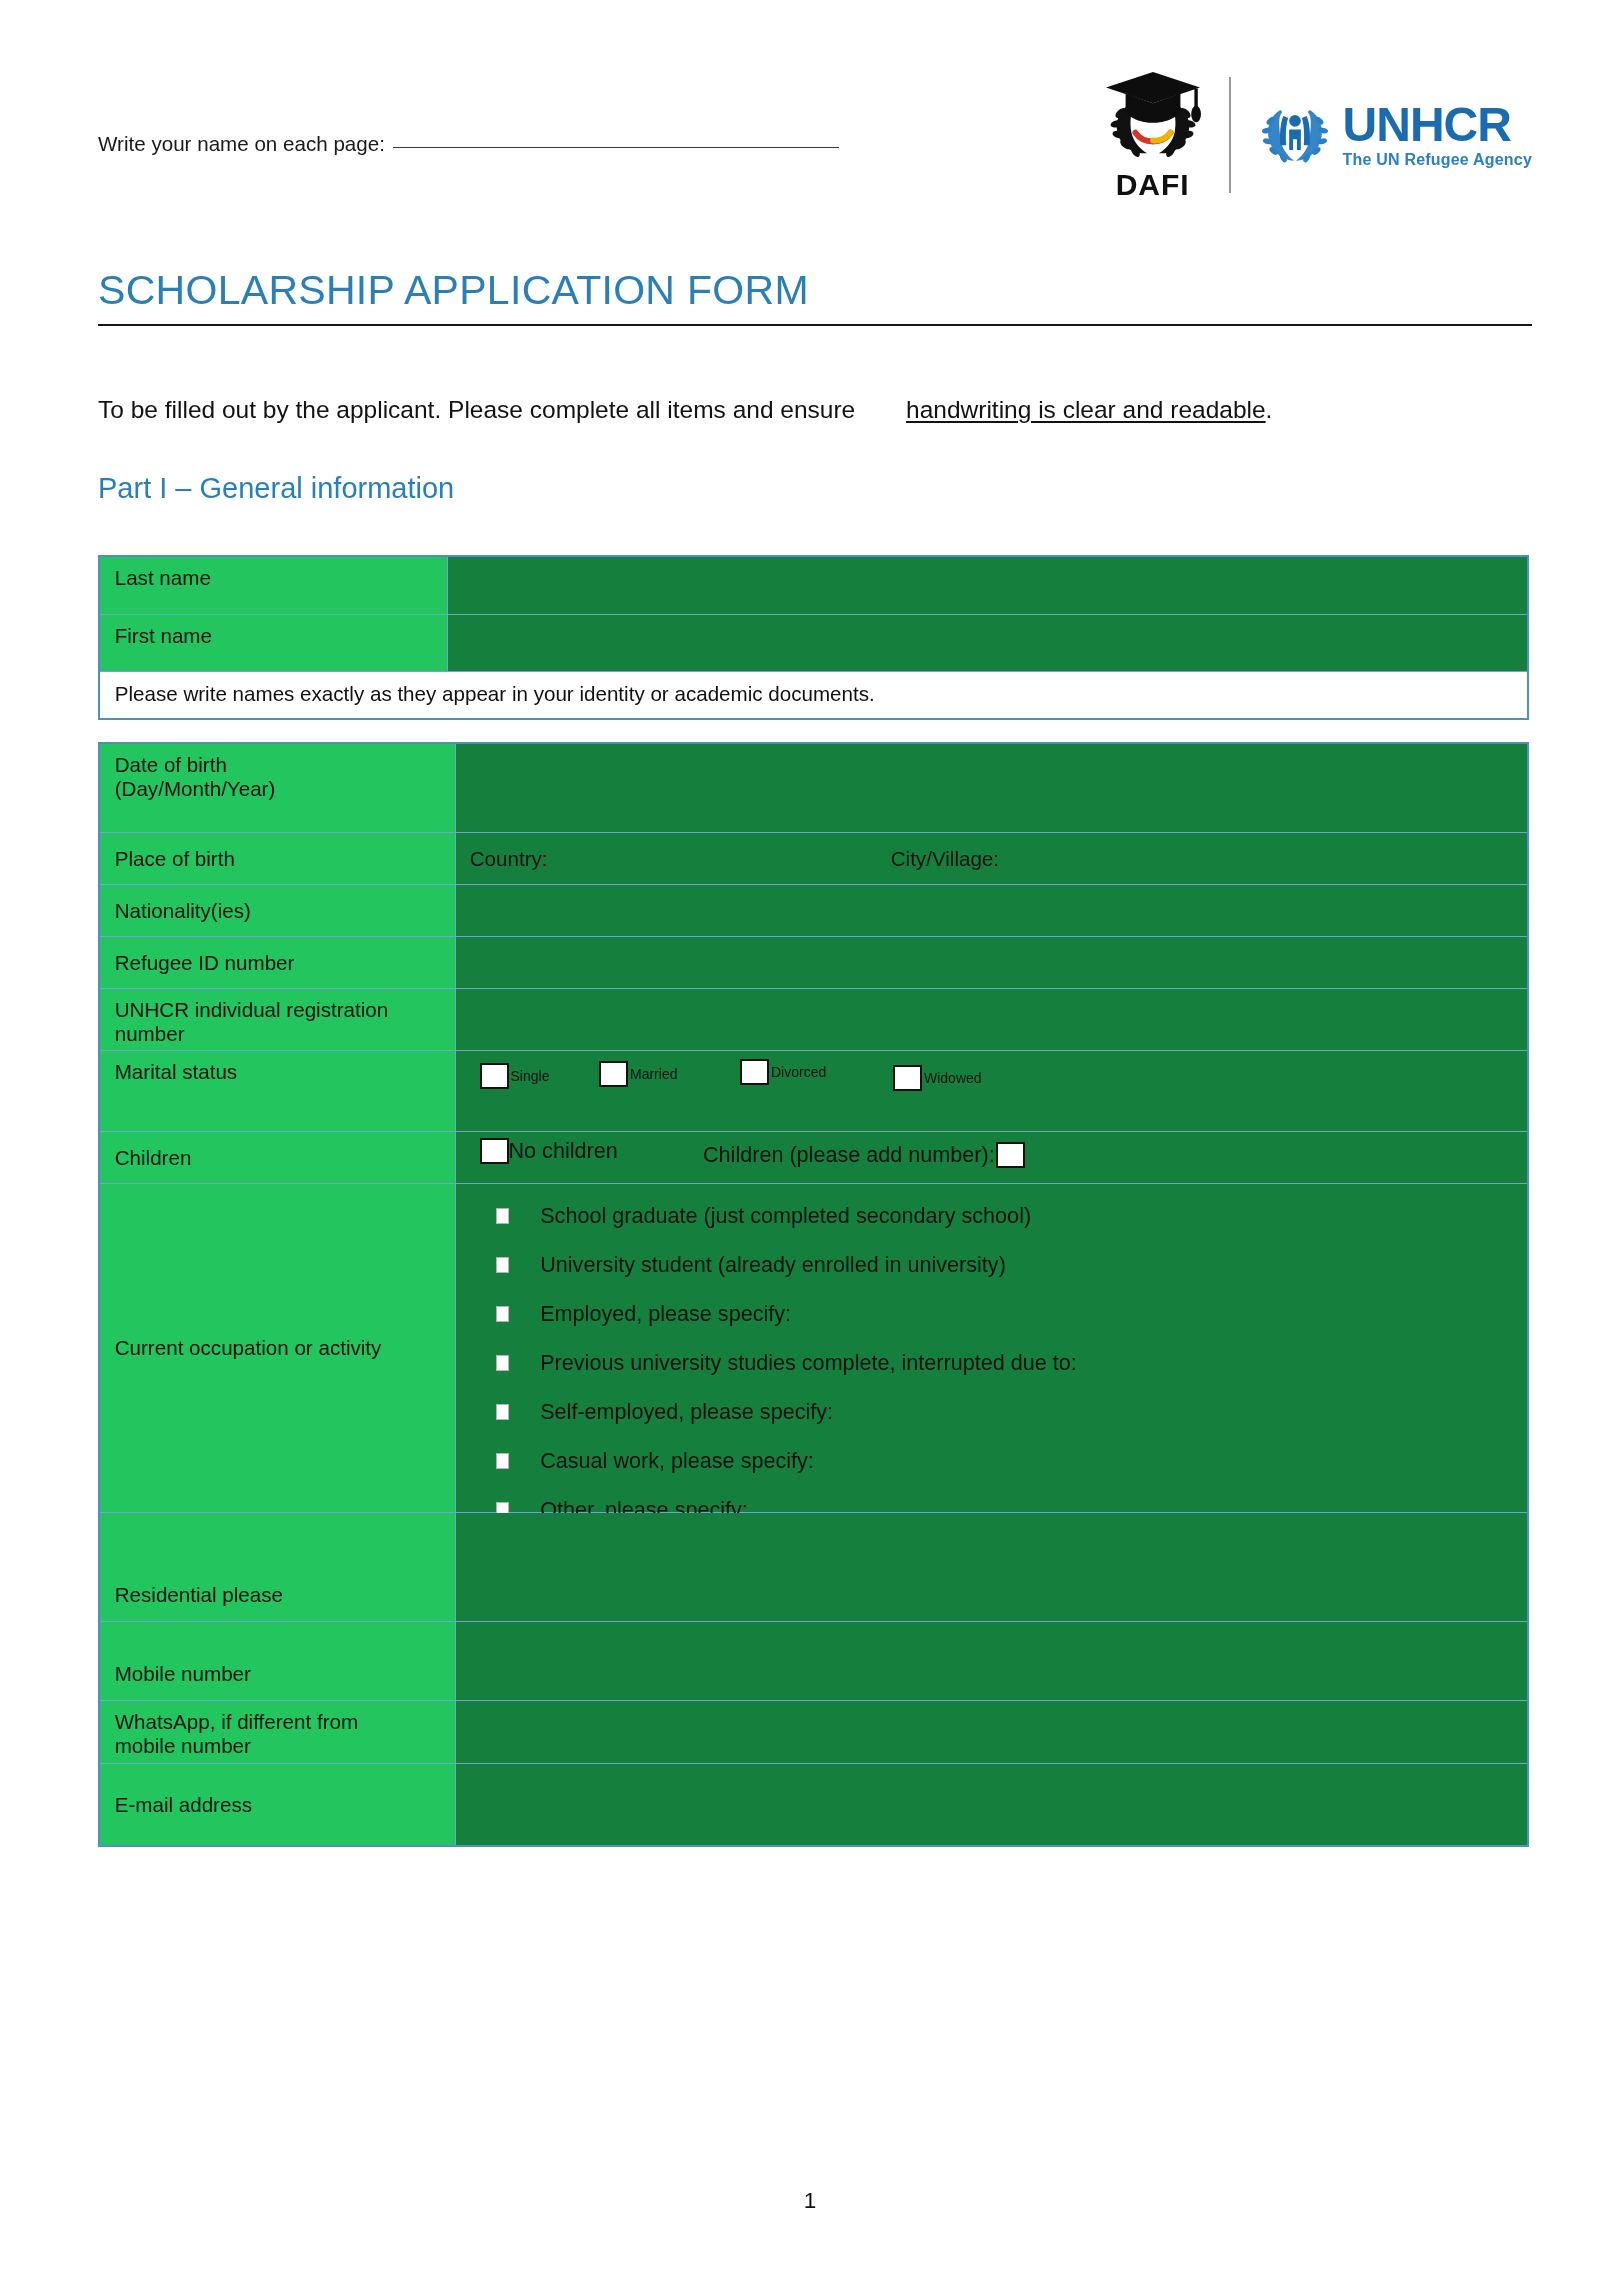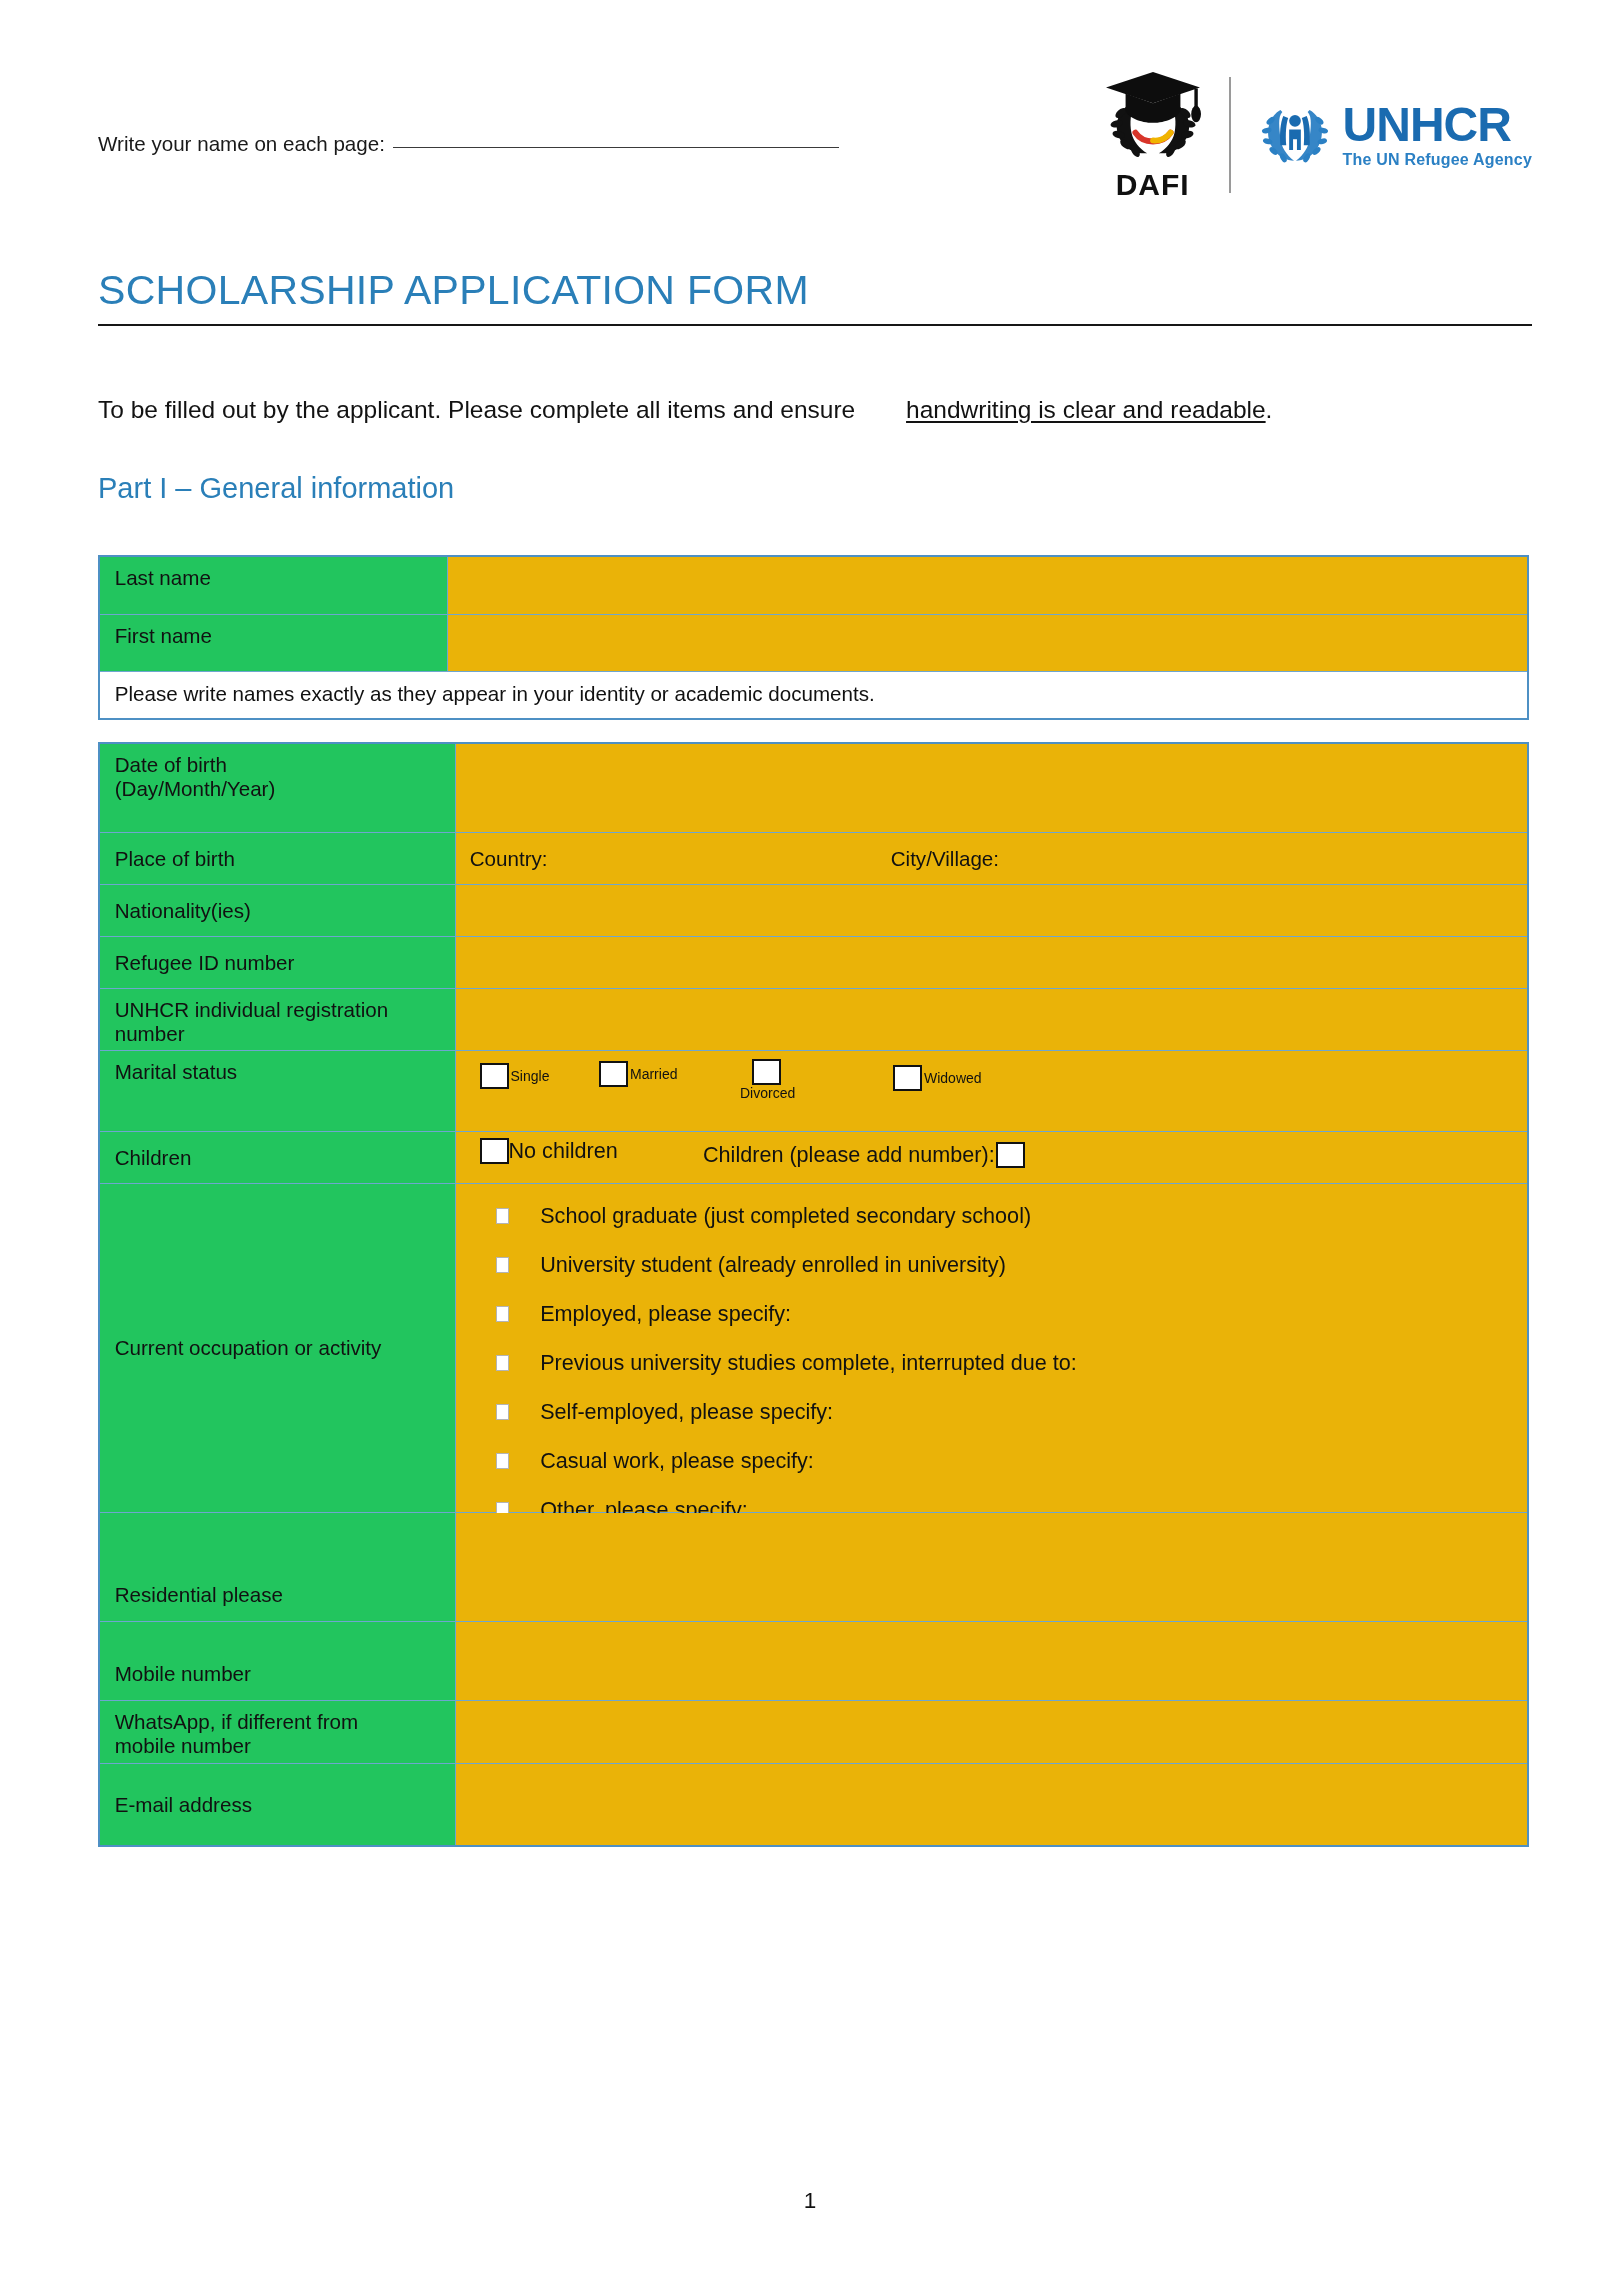--- a/index.html
+++ b/index.html
@@ -162,21 +162,21 @@
     font-size: 20.6px;
     color: #111111;
     padding: 8.8px 0 8.8px 14.7px;
     display: flex;
     align-items: flex-start;
   }
   .lbl.bottom { align-items: flex-end; padding-bottom: 13.7px; }
   .lbl.mid { align-items: center; }
   .val {
     flex: 1;
-    background: #eab308;
+    background: #15803d;
     box-sizing: border-box;
     font-size: 20.6px;
     color: #111111;
     padding: 8.8px 0 8.8px 13.7px;
     position: relative;
   }
   .fullrow {
     font-size: 20.6px;
     color: #111111;
     padding: 9.8px 0 11.8px 14.7px;
@@ -436,21 +436,21 @@
       <div class="val" style="padding:0;">
         <div class="marital-inner">
           <div class="mar-opt" style="left:23.5px; top:11.8px;">
             <span class="cb-big"></span>
             <span>Single</span>
           </div>
           <div class="mar-opt" style="left:143px; top:9.8px;">
             <span class="cb-big"></span>
             <span>Married</span>
           </div>
-          <div class="mar-opt" style="left:284px; top:7.8px;flex-direction:column;">
+          <div class="mar-opt" style="left:284px; top:7.8px;">
             <span class="cb-big"></span>
             <span>Divorced</span>
           </div>
           <div class="mar-opt" style="left:437px; top:13.7px;">
             <span class="cb-big"></span>
             <span>Widowed</span>
           </div>
         </div>
       </div>
     </div>

